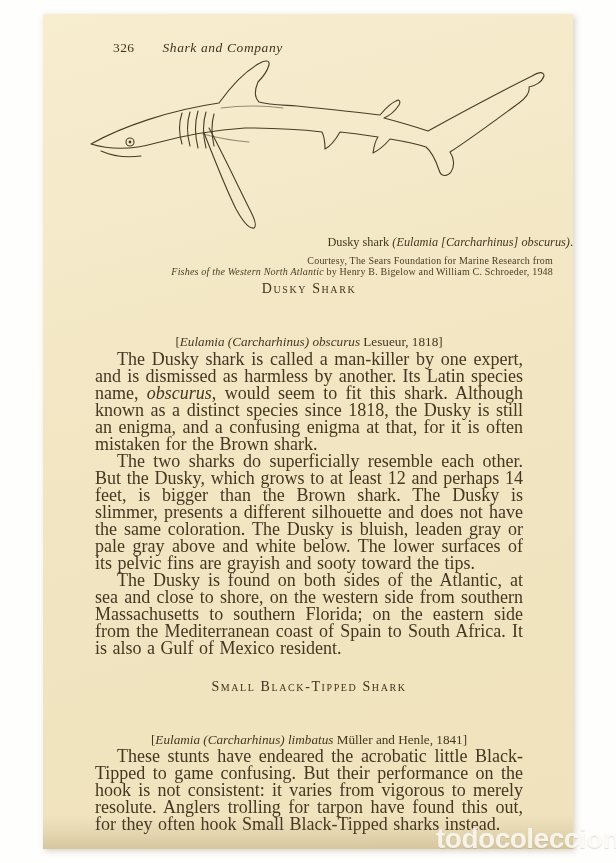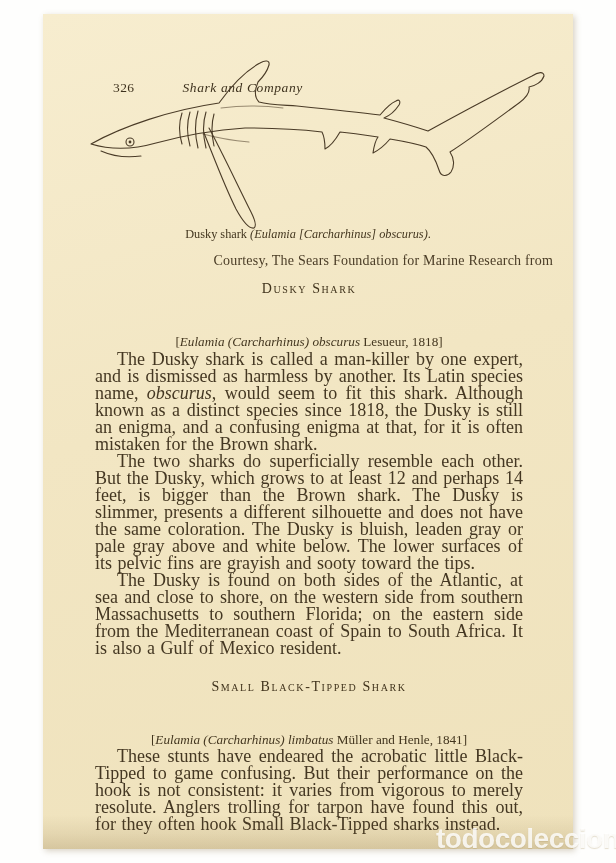--- a/index.html
+++ b/index.html
@@ -16,34 +16,34 @@
     box-shadow:2px 2px 6px rgba(130,110,70,0.30);
     color:#433621;
   }
   .book-page::after { 
     content:""; position:absolute; left:0; right:0; bottom:0; height:34px;
     background:linear-gradient(to bottom, rgba(122,95,48,0) 0%, rgba(122,95,48,0.10) 55%, rgba(122,95,48,0.22) 100%);
     pointer-events:none;
   }
   .running-head {
     position:absolute; top:26px; left:70px;
-    display:flex; align-items:baseline; gap:48px;
-    font-size:13.5px; letter-spacing:0.4px; color:#3d311d;margin-top:40px;
+    display:flex; align-items:baseline; gap:28px;
+    font-size:13.5px; letter-spacing:0.4px; color:#3d311d;
   }
   .running-title { font-style:italic; letter-spacing:0.6px; }
   .figure-svg { position:absolute; left:40px; top:42px; }
   .figure-svg path, .figure-svg circle { vector-effect:non-scaling-stroke; }
   .caption {
-    position:absolute; top:213px; left:0; width:530px;
-    text-align:center; font-size:12.3px; color:#43361f;
+    position:absolute; top:221px; left:0; width:530px;
+    text-align:right; font-size:12.3px; color:#43361f;
   }
   .caption .ital { font-style:italic; }
   .credits {
     position:absolute; top:241px; left:52px; width:458px;
-    text-align:right; font-size:14px; line-height:11px;
+    text-align:right; font-size:10px; line-height:11px;
     color:#4a3c26; letter-spacing:0.2px;
   }
   .credits .ital { font-style:italic; }
   .text-col { position:absolute; top:266px; left:52px; width:428px; }
   .section-heading {
     text-align:center; font-weight:normal;
     font-variant:small-caps; letter-spacing:1.6px;
     font-size:14px; line-height:17px; margin:0 0 1px;
     color:#40331c;
   }
@@ -132,20 +132,23 @@
       M 138 52 Q 168 48 200 52
       M 120 78 Q 142 84 166 86"></path>
   </svg>
 
   <div class="caption">
     <span>Dusky shark </span><span class="ital">(Eulamia [Carcharhinus] obscurus)</span><span>.</span>
   </div>
 
   <div class="credits">
     <div>Courtesy, The Sears Foundation for Marine Research from</div>
+    <div>
+      <span class="ital">Fishes of the Western North Atlantic</span><span> by Henry B. Bigelow and William C. Schroeder, 1948</span>
+    </div>
   </div>
 
   <div class="text-col">
 
     <h2 class="section-heading">Dusky Shark</h2>
     <div class="species-line">
       <span>[</span><span class="ital">Eulamia (Carcharhinus) obscurus</span><span> Lesueur, 1818]</span>
     </div>
 
     <p class="body-para">

